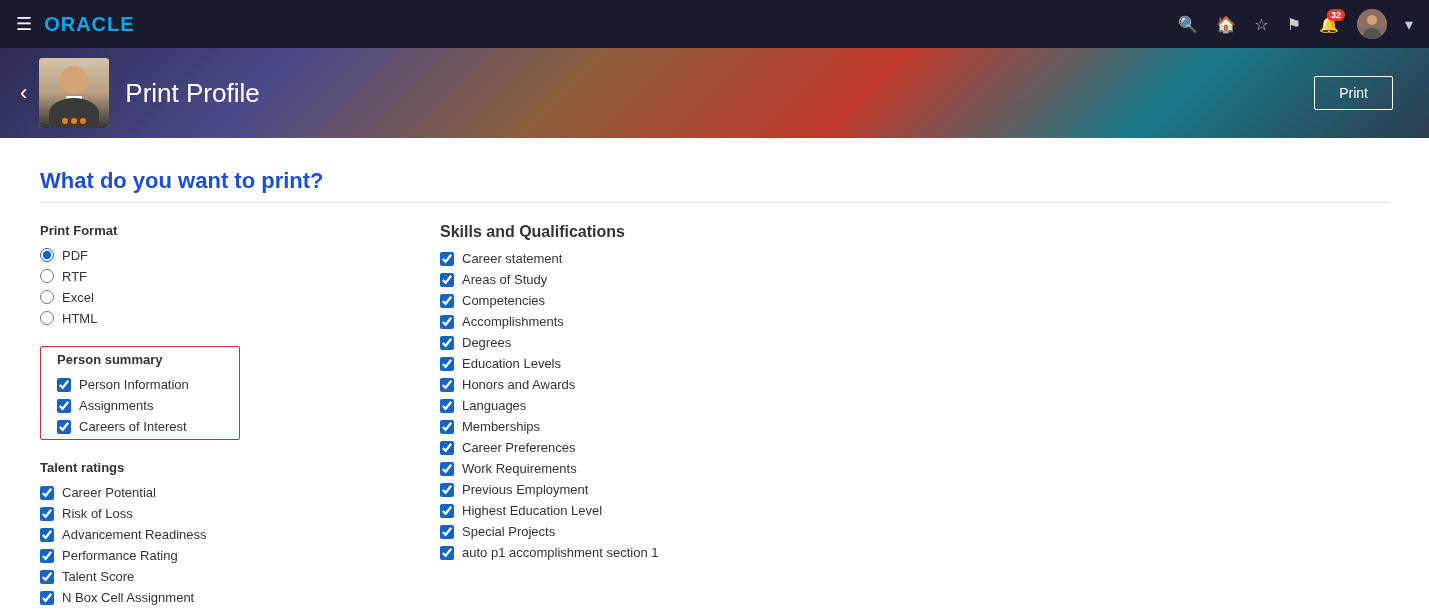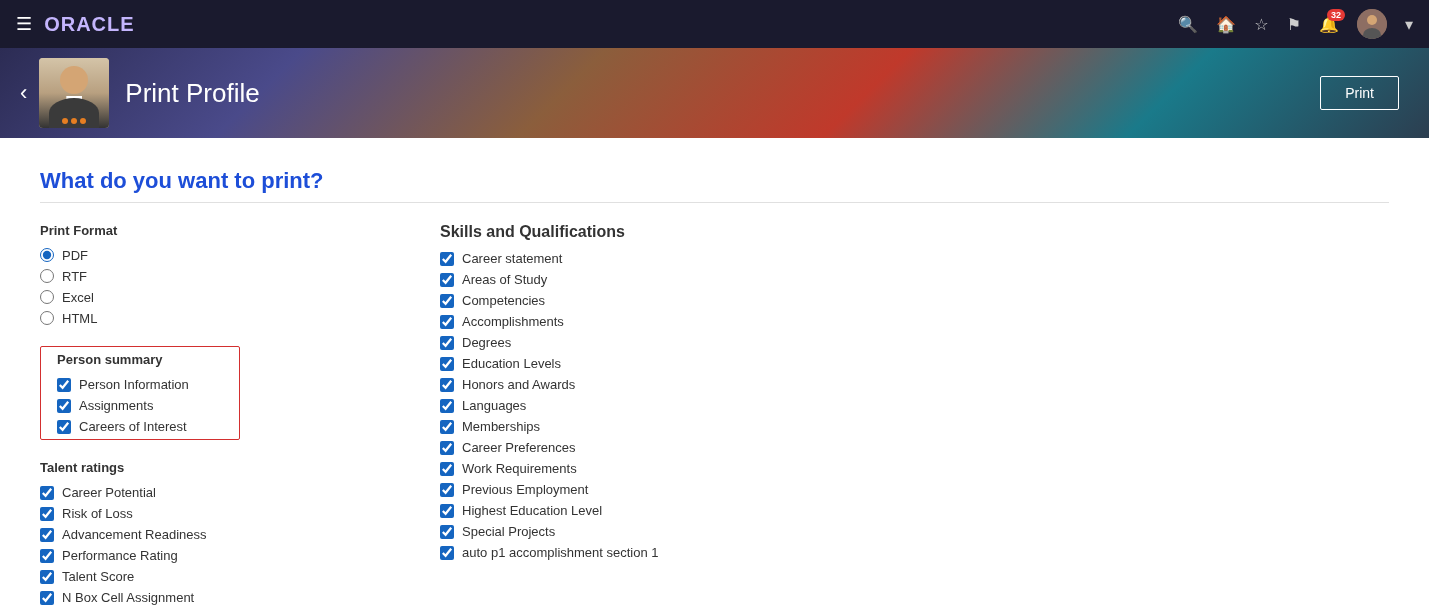--- a/index.html
+++ b/index.html
@@ -9,21 +9,21 @@
     .top-nav {
       background: #1a1a2e;
       height: 48px;
       display: flex;
       align-items: center;
       padding: 0 16px;
       justify-content: space-between;
     }
     .top-nav-left { display: flex; align-items: center; gap: 12px; }
     .hamburger { color: #fff; font-size: 18px; cursor: pointer; }
-    .oracle-logo { color: #c4b5fd; font-size: 20px; font-weight: bold; letter-spacing: 1px; }
+    .oracle-logo { color: #0ea5e9; font-size: 20px; font-weight: bold; letter-spacing: 1px; }
     .top-nav-right { display: flex; align-items: center; gap: 18px; }
     .nav-icon { color: #ccc; font-size: 16px; cursor: pointer; }
     .notif-badge { position: relative; }
     .notif-badge .badge {
       position: absolute; top: -6px; right: -6px;
       background: #e53935; color: #fff; font-size: 9px;
       border-radius: 10px; padding: 1px 4px; font-weight: bold;
     }
     .avatar-circle {
       width: 30px; height: 30px; border-radius: 50%;
@@ -71,21 +71,21 @@
       position: absolute; bottom: 4px; left: 50%; transform: translateX(-50%);
       display: flex; gap: 3px;
     }
     .photo-dot {
       width: 6px; height: 6px; border-radius: 50%; background: #e67e22;
     }
     .page-title {
       color: #fff; font-size: 26px; font-weight: 300;
     }
     .print-btn {
-      position: absolute; right: 30px; top: 50%; transform: translateY(-50%);
+      position: absolute; right: 36px; top: 50%; transform: translateY(-50%);
       background: transparent; border: 1px solid #fff; color: #fff;
       padding: 8px 24px; font-size: 14px; cursor: pointer;
       border-radius: 2px;
     }
 
     
     .main-content {
       background: #fff; margin: 0; padding: 30px 40px 40px;
       min-height: 400px;
     }

